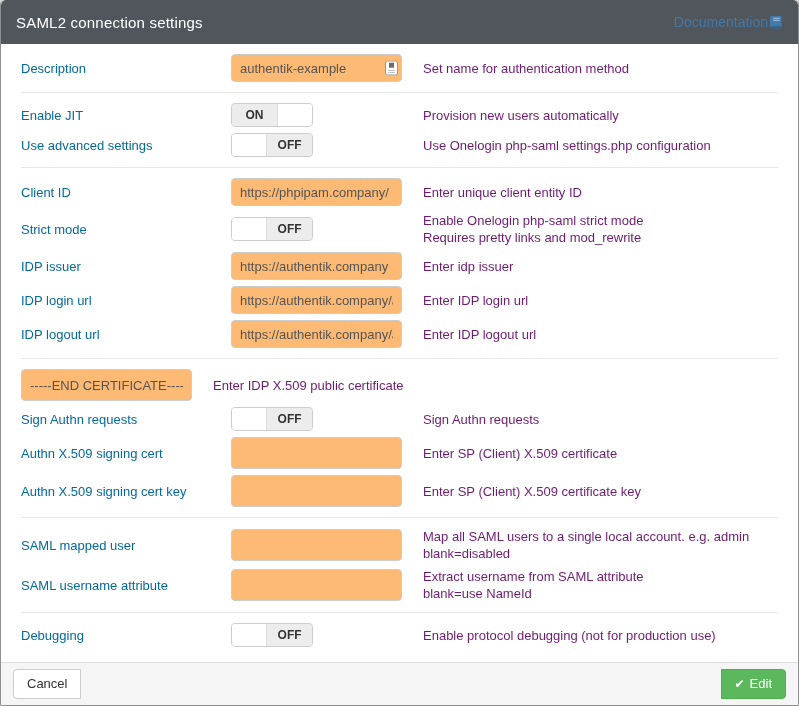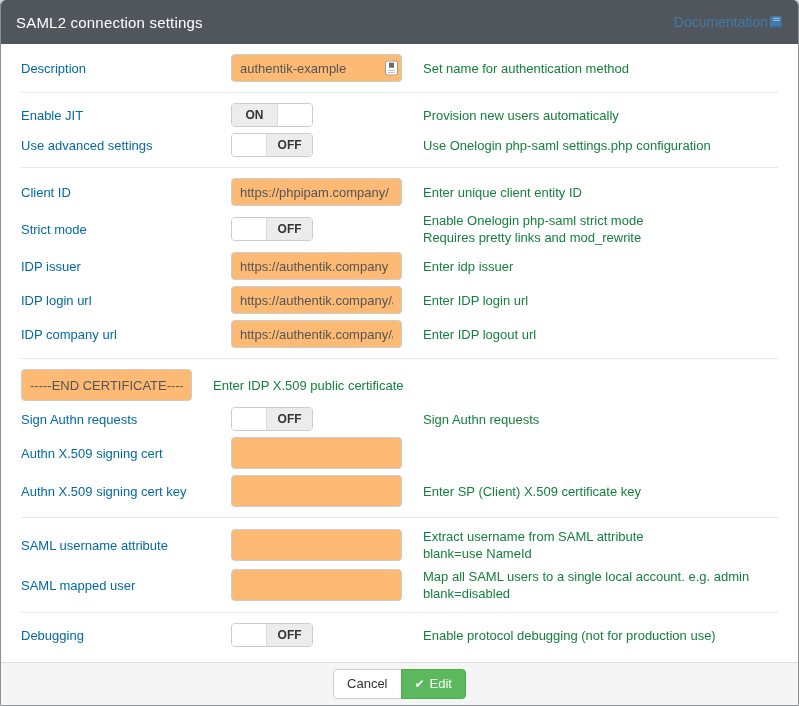--- a/index.html
+++ b/index.html
@@ -24,21 +24,21 @@
   .doc-link { color:#4379a8; font-size:14px; text-decoration:none;
     display:inline-flex; align-items:center; cursor:pointer; }
 
   
   .bdy { flex:1 1 auto; padding:0 20px; overflow:hidden; }
   .section { padding:7px 0; border-bottom:1px solid #e7e7e7; }
   .section:last-child { border-bottom:none; }
   .row { display:flex; align-items:center; padding:3px 0; }
   .flabel { flex:0 0 210px; font-size:13px; color:#0369a1; }
   .fctl { flex:0 0 182px; }
-  .fhelp { margin-left:10px; color:#15803d; font-size:13px; line-height:17px; }
+  .fhelp { margin-left:10px; color:#701a75; font-size:13px; line-height:17px; }
 
   .tinput {
     width:171px; height:28px; border:1px solid #ccc; border-radius:4px;
     padding:2px 8px; font-size:13px; color:#555; outline:none;
     font-family:"Liberation Sans", sans-serif; background:#fdba74;
   }
   .tall .tinput { height:32px; }
   .ctl-wrap { position:relative; width:172px; }
   .in-icon { position:absolute; right:5px; top:50%; transform:translateY(-50%); line-height:0; }
 
@@ -51,21 +51,21 @@
     flex:0 0 56%; display:flex; align-items:center; justify-content:center;
     font-size:12px; font-weight:bold; color:#333; background:#ececec;
   }
   .t-handle { flex:1 1 auto; background:#fff; }
   .toggle.on .t-handle { border-left:1px solid #ddd; }
   .toggle.off .t-handle { border-right:1px solid #ddd; }
 
   
   .ftr {
     flex:0 0 43px; background:#f5f5f5; border-top:1px solid #ddd;
-    display:flex; align-items:center; justify-content:center; padding:0 12px;
+    display:flex; align-items:center; justify-content:space-between; padding:0 12px;
   }
   .btn {
     height:30px; font-size:13px; padding:0 13px; cursor:pointer;
     font-family:"Liberation Sans", sans-serif; line-height:28px;
   }
   .btn-cancel { background:#fff; border:1px solid #ccc; color:#333;
     border-radius:4px 0 0 4px; }
   .btn-edit { background:#5cb85c; border:1px solid #4cae4c; color:#fff;
     border-radius:0 4px 4px 0; margin-left:-1px;
     display:inline-flex; align-items:center; gap:5px; }
@@ -169,21 +169,21 @@
         <div class="row">
           <div class="flabel">IDP login url</div>
           <div class="fctl">
             <div class="ctl-wrap"><input type="text" class="tinput" value="https://authentik.company/a" style=""></div>
           </div>
           <div class="fhelp">
             <div>Enter IDP login url</div>
           </div>
         </div>
         <div class="row">
-          <div class="flabel">IDP company url</div>
+          <div class="flabel">IDP logout url</div>
           <div class="fctl">
             <div class="ctl-wrap"><input type="text" class="tinput" value="https://authentik.company/a" style=""></div>
           </div>
           <div class="fhelp">
             <div>Enter IDP logout url</div>
           </div>
         </div>
       </div>
       <div class="section">
         <div class="row">
@@ -204,50 +204,53 @@
           </div>
           <div class="fhelp">
             <div>Sign Authn requests</div>
           </div>
         </div>
         <div class="row">
           <div class="flabel">Authn X.509 signing cert</div>
           <div class="fctl">
             <div class="ctl-wrap tall"><input type="text" class="tinput" style=""></div>
           </div>
+          <div class="fhelp">
+            <div>Enter SP (Client) X.509 certificate</div>
+          </div>
         </div>
         <div class="row">
           <div class="flabel">Authn X.509 signing cert key</div>
           <div class="fctl">
             <div class="ctl-wrap tall"><input type="text" class="tinput" style=""></div>
           </div>
           <div class="fhelp">
             <div>Enter SP (Client) X.509 certificate key</div>
           </div>
         </div>
       </div>
       <div class="section">
+        <div class="row">
+          <div class="flabel">SAML mapped user</div>
+          <div class="fctl">
+            <div class="ctl-wrap tall"><input type="text" class="tinput" style=""></div>
+          </div>
+          <div class="fhelp">
+            <div>Map all SAML users to a single local account. e.g. admin</div>
+            <div>blank=disabled</div>
+          </div>
+        </div>
         <div class="row">
           <div class="flabel">SAML username attribute</div>
           <div class="fctl">
             <div class="ctl-wrap tall"><input type="text" class="tinput" style=""></div>
           </div>
           <div class="fhelp">
             <div>Extract username from SAML attribute</div>
             <div>blank=use NameId</div>
-          </div>
-        </div>
-        <div class="row">
-          <div class="flabel">SAML mapped user</div>
-          <div class="fctl">
-            <div class="ctl-wrap tall"><input type="text" class="tinput" style=""></div>
-          </div>
-          <div class="fhelp">
-            <div>Map all SAML users to a single local account. e.g. admin</div>
-            <div>blank=disabled</div>
           </div>
         </div>
       </div>
       <div class="section">
         <div class="row">
           <div class="flabel">Debugging</div>
           <div class="fctl">
             <div class="toggle off">
               <div class="t-handle"></div>
               <div class="t-label">OFF</div>

